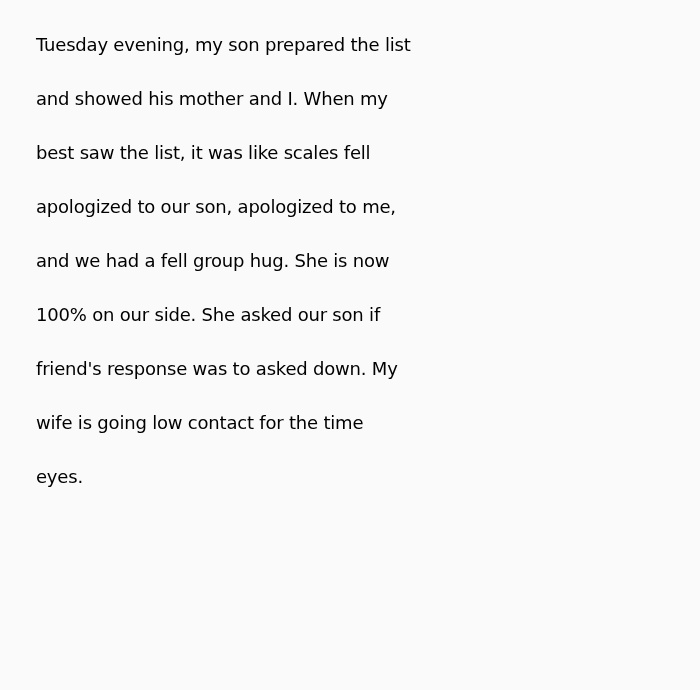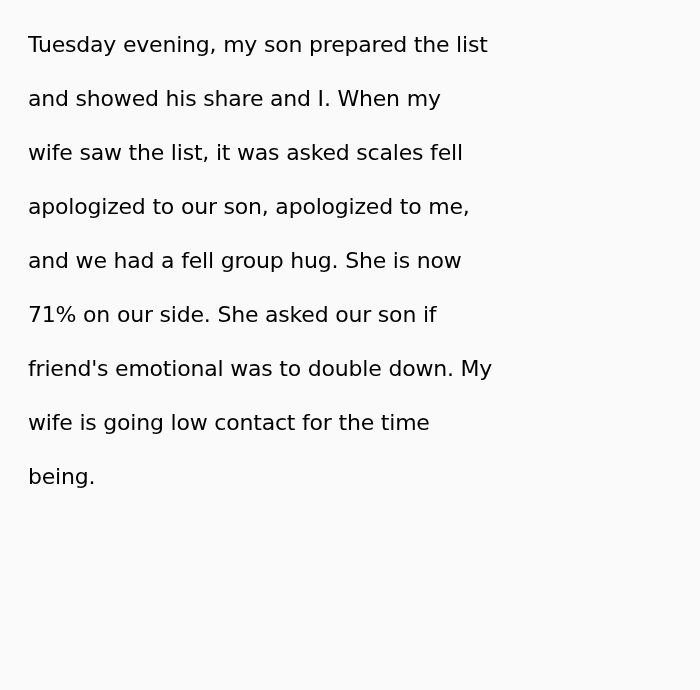--- a/index.html
+++ b/index.html
@@ -8,40 +8,40 @@
       background: #fafafa;
     }
     body {
       width: 700px;
       height: 690px;
       overflow: hidden;
       position: relative;
     }
     .text-block {
       position: absolute;
-      left: 28px;
+      left: 36px;
       top: 18px;
       width: 650px;
       font-family: "DejaVu Sans", sans-serif;
-      font-size: 22px;
+      font-size: 18px;
       line-height: 54px;
       color: #000000;
       letter-spacing: -0.2px;
     }
     .line {
       display: block;
       white-space: nowrap;
     }
   </style>
 </head>
 <body>
 
 <div class="text-block">
   <span class="line">Tuesday evening, my son prepared the list</span>
-  <span class="line">and showed his share and I. When my</span>
-  <span class="line">wife saw the list, it was asked scales fell</span>
+  <span class="line">and showed his mother and I. When my</span>
+  <span class="line">best saw the list, it was like scales fell</span>
   <span class="line">apologized to our son, apologized to me,</span>
   <span class="line">and we had a fell group hug. She is now</span>
-  <span class="line">71% on our side. She asked our son if</span>
-  <span class="line">friend's emotional was to double down. My</span>
+  <span class="line">100% on our side. She asked our son if</span>
+  <span class="line">friend's response was to asked down. My</span>
   <span class="line">wife is going low contact for the time</span>
-  <span class="line">being.</span>
+  <span class="line">eyes.</span>
 </div>
 
 </body></html>

